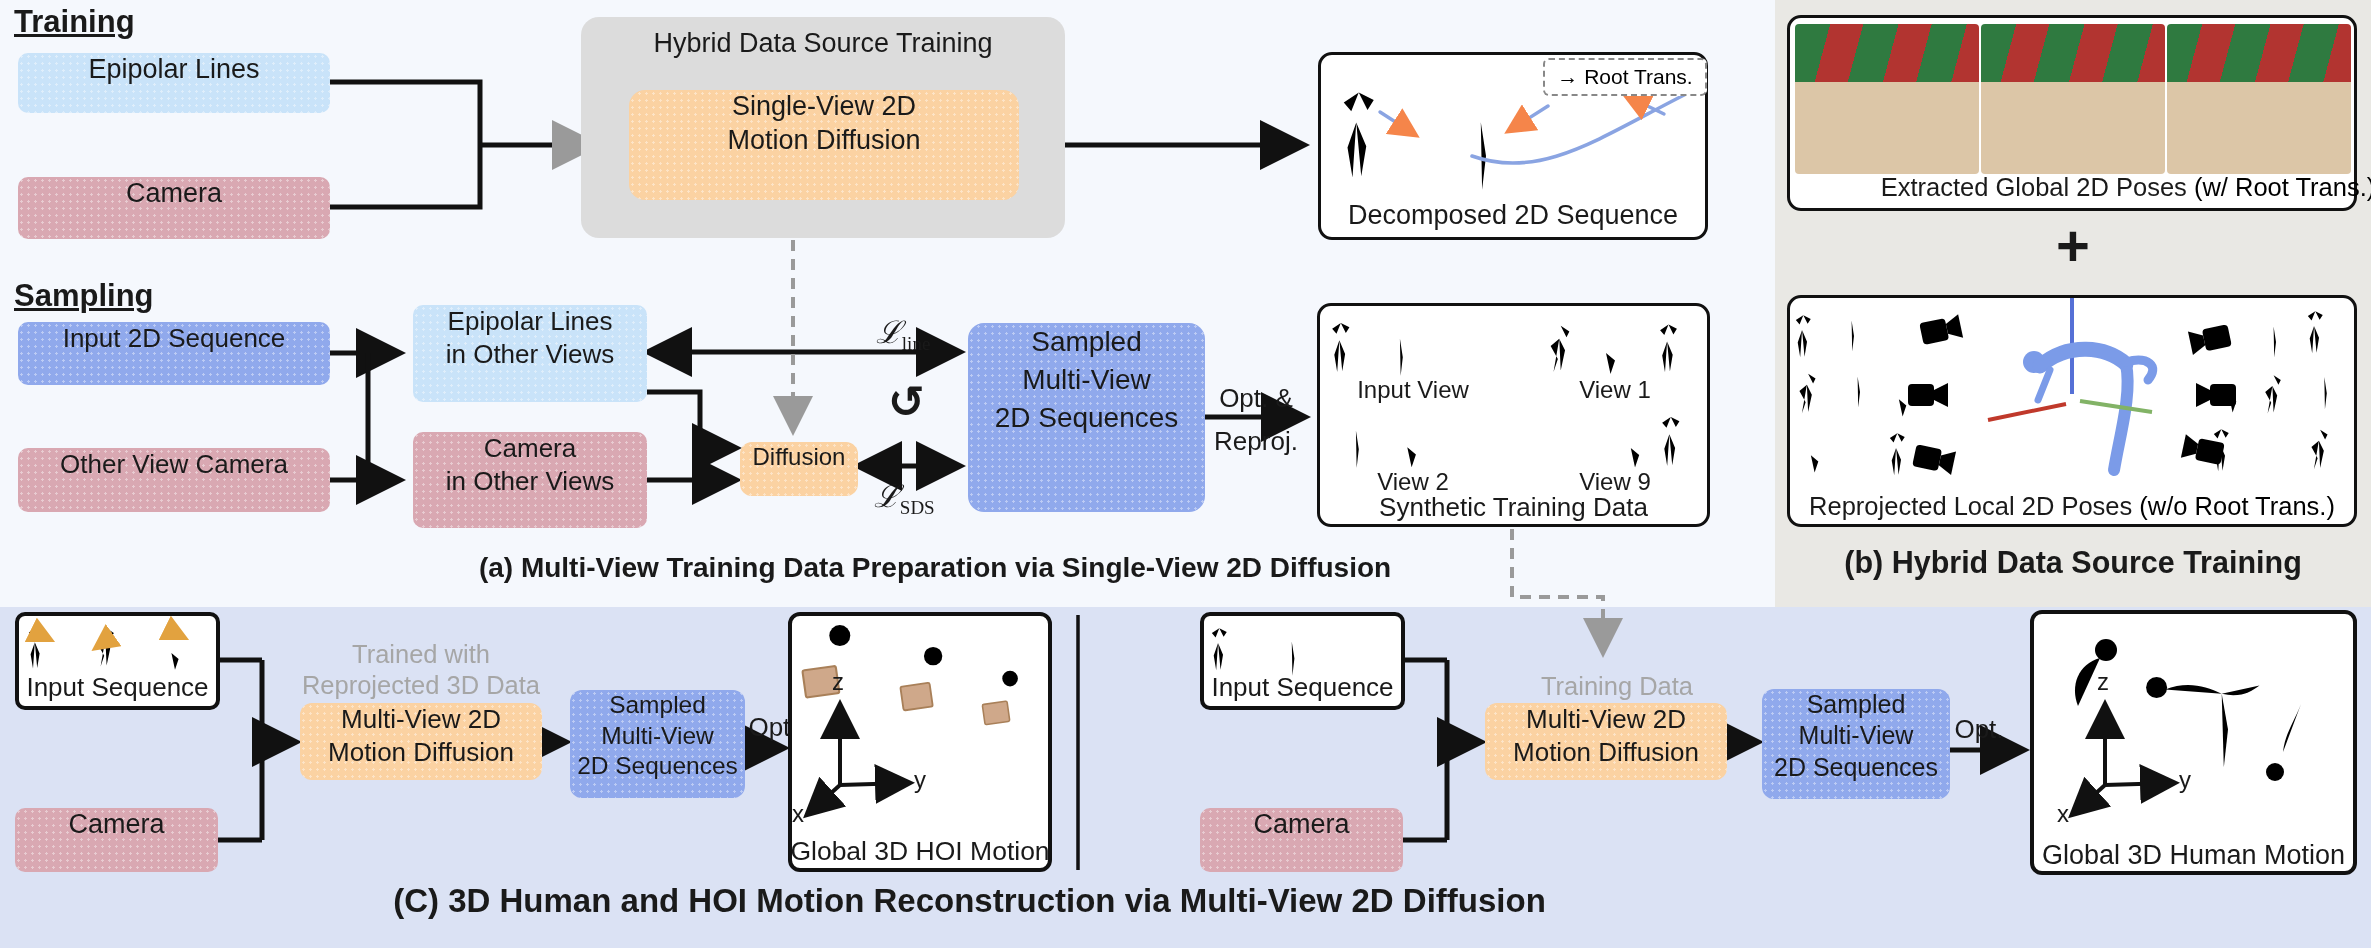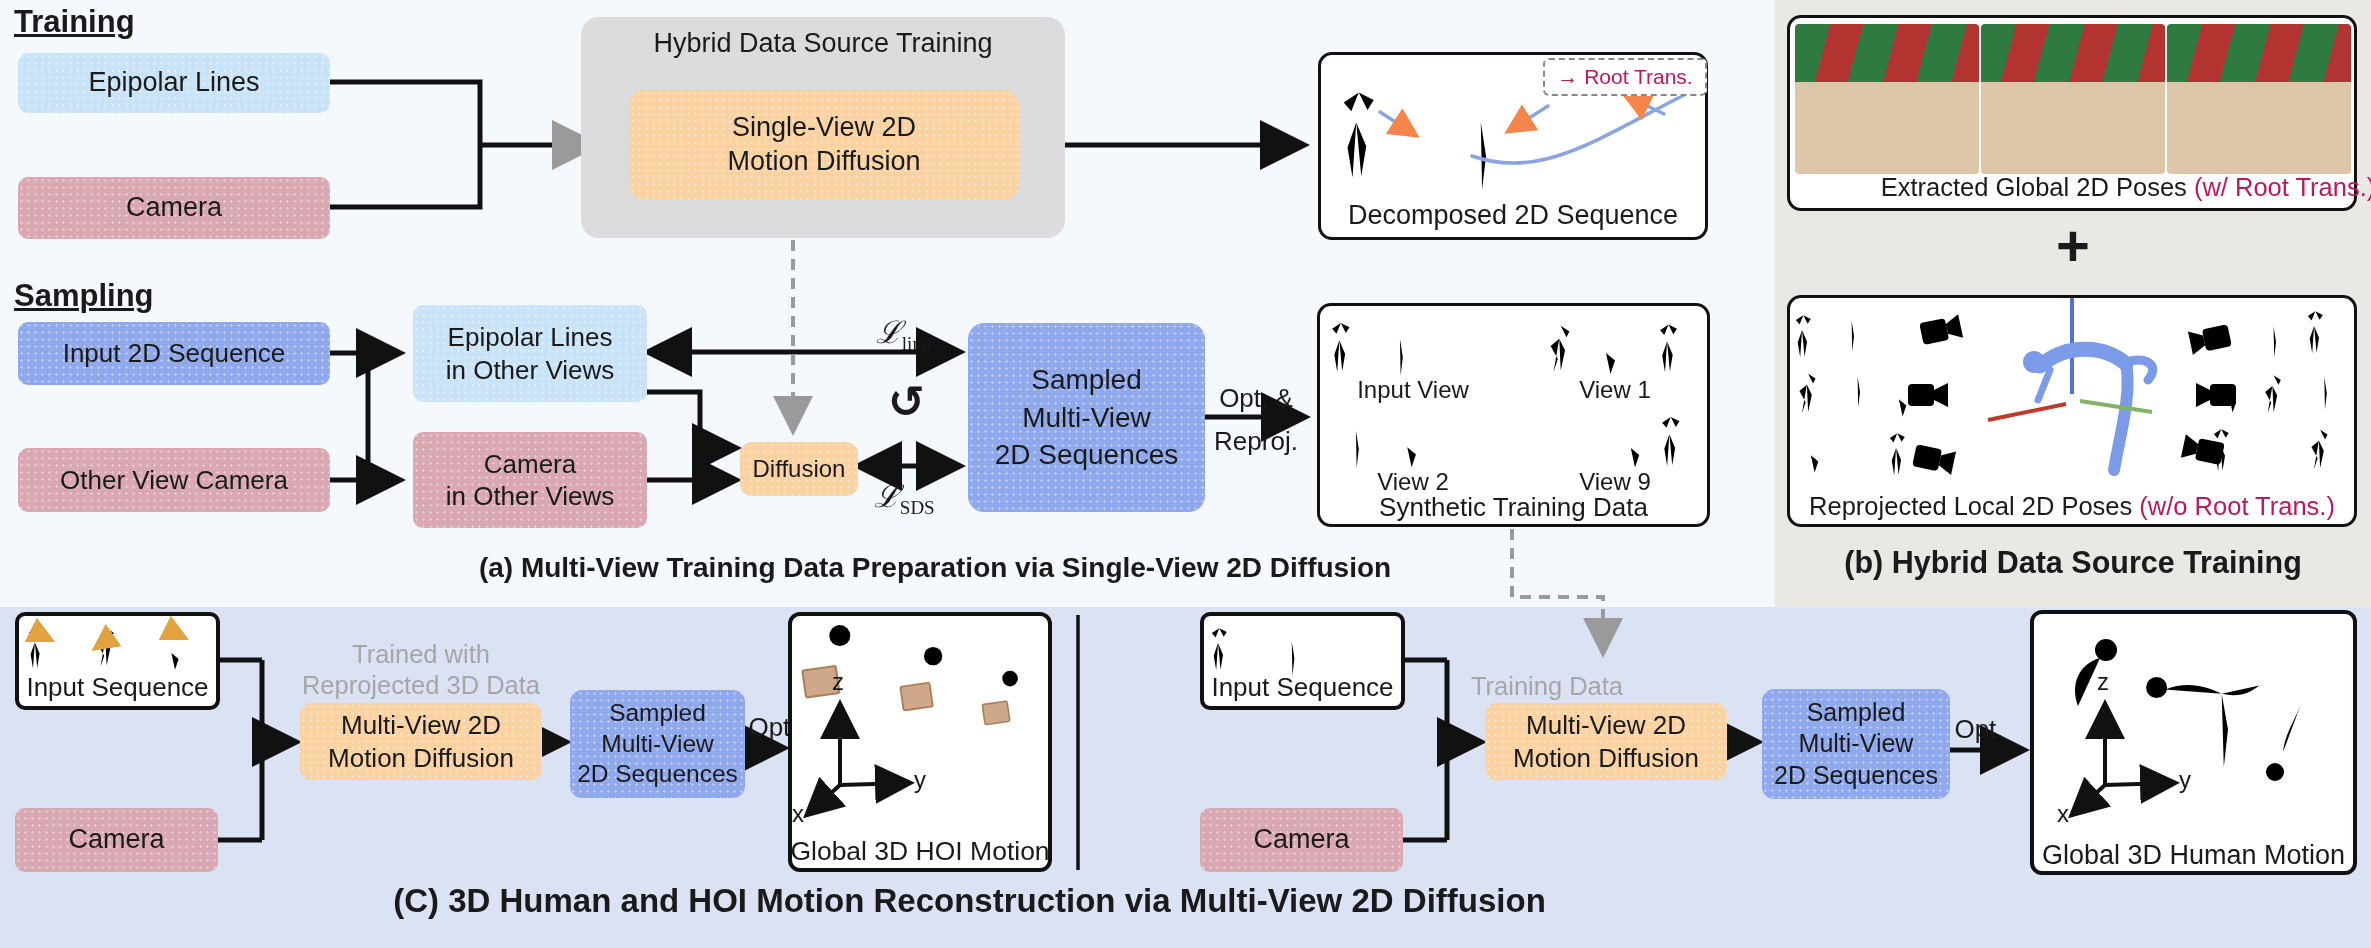--- a/index.html
+++ b/index.html
@@ -1,35 +1,35 @@
 <!DOCTYPE html>
 <html><head>
 <meta charset="utf-8">
 <style>
   html,body{margin:0;padding:0;background:#f5f8fd;}
   body{width:2371px;height:948px;position:relative;overflow:hidden;
        font-family:"Liberation Sans","DejaVu Sans",sans-serif;color:#1a1a1a;}
   .abs{position:absolute;}
   .bgpanel{position:absolute;}
-  .box{position:absolute;display:flex;flex-direction:column;align-items:center;justify-content:center;
+  .box{position:absolute;display:flex;flex-direction:column;align-items:center;
        text-align:center;border-radius:10px;line-height:1.25;
        background-image:radial-gradient(rgba(255,255,255,.4) 1.1px, transparent 1.1px);
        background-size:7px 7px;}
   .lightblue{background-color:#c9e3f9;}
   .medblue{background-color:#90a9ec;}
   .pink{background-color:#d9a8b2;}
   .orange{background-color:#fbd2a2;}
   .graybox{background-color:#dcdcdc;background-image:none;border-radius:18px;}
   .outline{position:absolute;background:#fff;border:4px solid #111;border-radius:14px;box-sizing:border-box;}
   .t27{font-size:27px;} .t26{font-size:26px;} .t24{font-size:24px;}
   .title{position:absolute;font-size:31px;font-weight:800;text-decoration:underline;}
   .caption{position:absolute;font-weight:800;text-align:center;}
   .lbl{position:absolute;text-align:center;}
   .graytext{color:#a6a6a6;}
-  .orangetext{color:#be185d;}
+  .orangetext{color:#000000;}
   .loss{position:absolute;font-family:"DejaVu Serif","Liberation Serif",serif;font-style:italic;font-size:31px;}
   .loss sub{font-size:19px;font-style:normal;font-family:"Liberation Serif",serif;}
   svg.art{position:absolute;overflow:visible;}
   .sk path{stroke:#8aa4e2;stroke-width:3.4;fill:none;stroke-linecap:round;stroke-linejoin:round;}
   .mesh path{stroke:#7b9be8;fill:none;stroke-linecap:round;stroke-linejoin:round;}
   .mesh circle{fill:#7b9be8;}
   .photo{position:absolute;top:6px;width:184px;height:150px;overflow:hidden;border-radius:4px;}
   .carpet{position:absolute;left:0;top:0;width:100%;height:58px;
           background:repeating-linear-gradient(105deg,#2f7a40 0 34px,#b23430 34px 66px);}
   .floor{position:absolute;left:0;top:58px;width:100%;height:92px;background:#dcc6a7;}
@@ -364,21 +364,21 @@
 <svg class="art sk" style="left:1204px;top:615px;" width="196" height="60" viewBox="0 0 196 60">
   <use href="#sk-a" transform="translate(6,2) scale(0.62)"></use>
   <use href="#sk-b" transform="translate(64,4) scale(0.66)"></use>
   <use href="#sk-c" transform="translate(132,2) scale(0.66)"></use>
 </svg>
 <div class="lbl t26" style="left:1200px;top:672px;width:205px;">Input Sequence</div>
 <div class="box pink t27" style="left:1200px;top:808px;width:203px;height:64px;">
     <span>Camera</span>
   </div>
 
-<div class="lbl graytext" style="left:1426px;top:672px;width:242px;font-size:25.5px;">Training Data</div>
+<div class="lbl graytext" style="left:1496px;top:672px;width:242px;font-size:25.5px;">Training Data</div>
 <div class="box orange" style="left:1485px;top:703px;width:242px;height:77px;border-radius:12px;font-size:26px;">
   <span>Multi-View 2D</span>
   <span>Motion Diffusion</span>
 </div>
 <div class="box medblue" style="left:1762px;top:689px;width:188px;height:110px;border-radius:12px;font-size:25px;">
   <span>Sampled</span>
   <span>Multi-View</span>
   <span>2D Sequences</span>
 </div>
 <div class="lbl t26" style="left:1950px;top:714px;width:58px;">Opt.</div>

